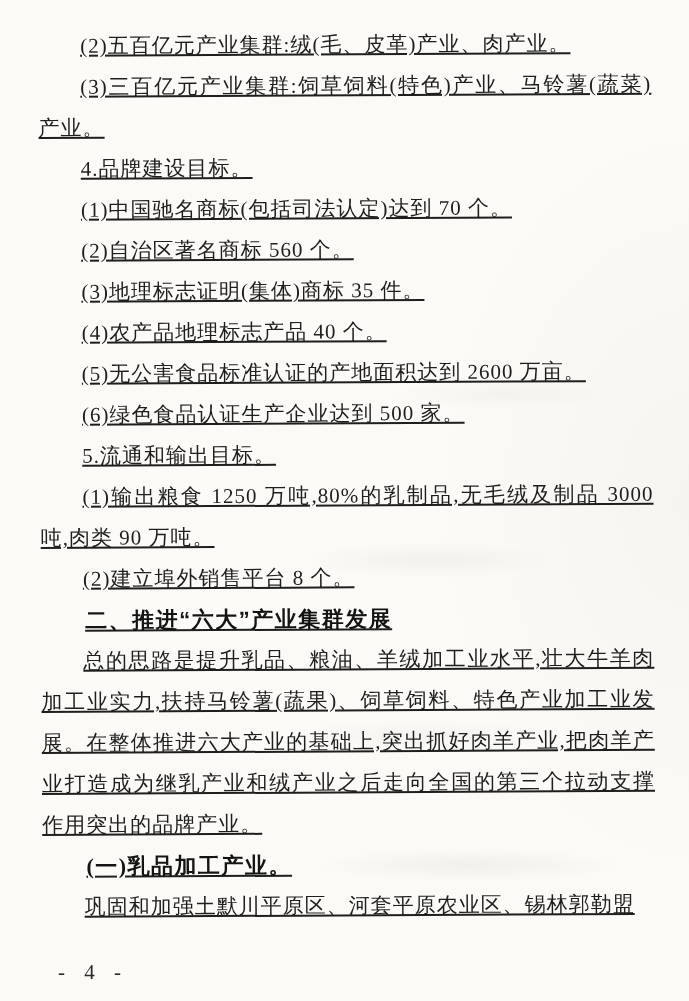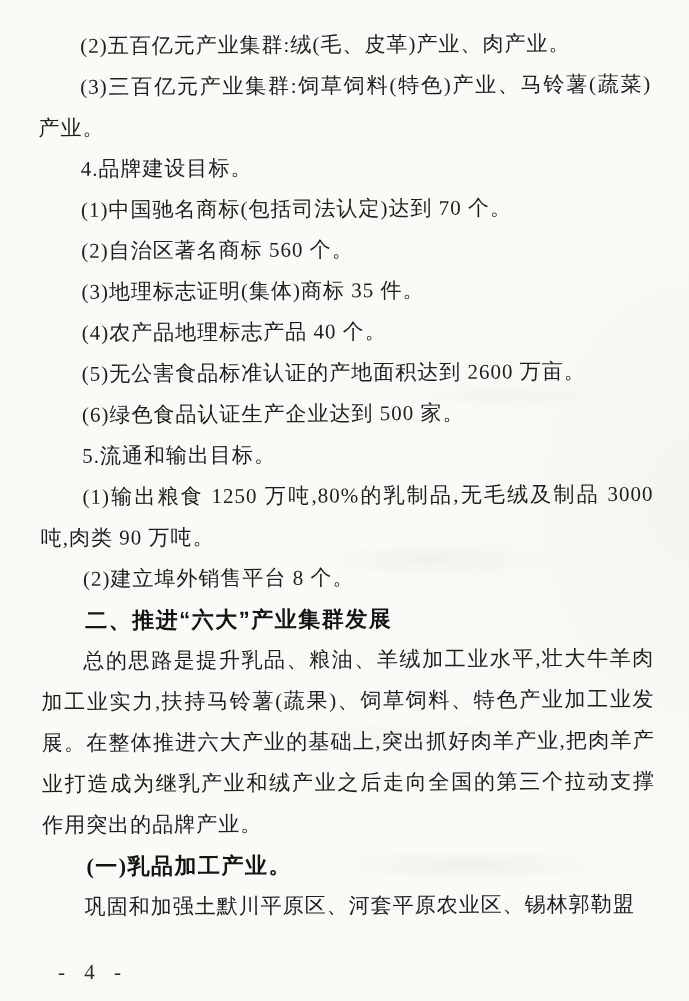--- a/index.html
+++ b/index.html
@@ -20,20 +20,21 @@
     overflow: hidden;
     font-family: "Liberation Serif", "DejaVu Serif", serif;
     color: var(--color-ink, #1e1e1e);
   }
   .page {
     position: relative;
     width: 689px;
     height: 1001px;
     box-sizing: border-box;
     padding: 26px 38px 16px 38px;
+    text-decoration: underline;
   }
   .content {
     transform: rotate(-0.3deg);
     transform-origin: 0 0;
   }
   .content p {
     margin: 0;
     font-size: 21px;
     line-height: 41px;
     letter-spacing: 1px;

